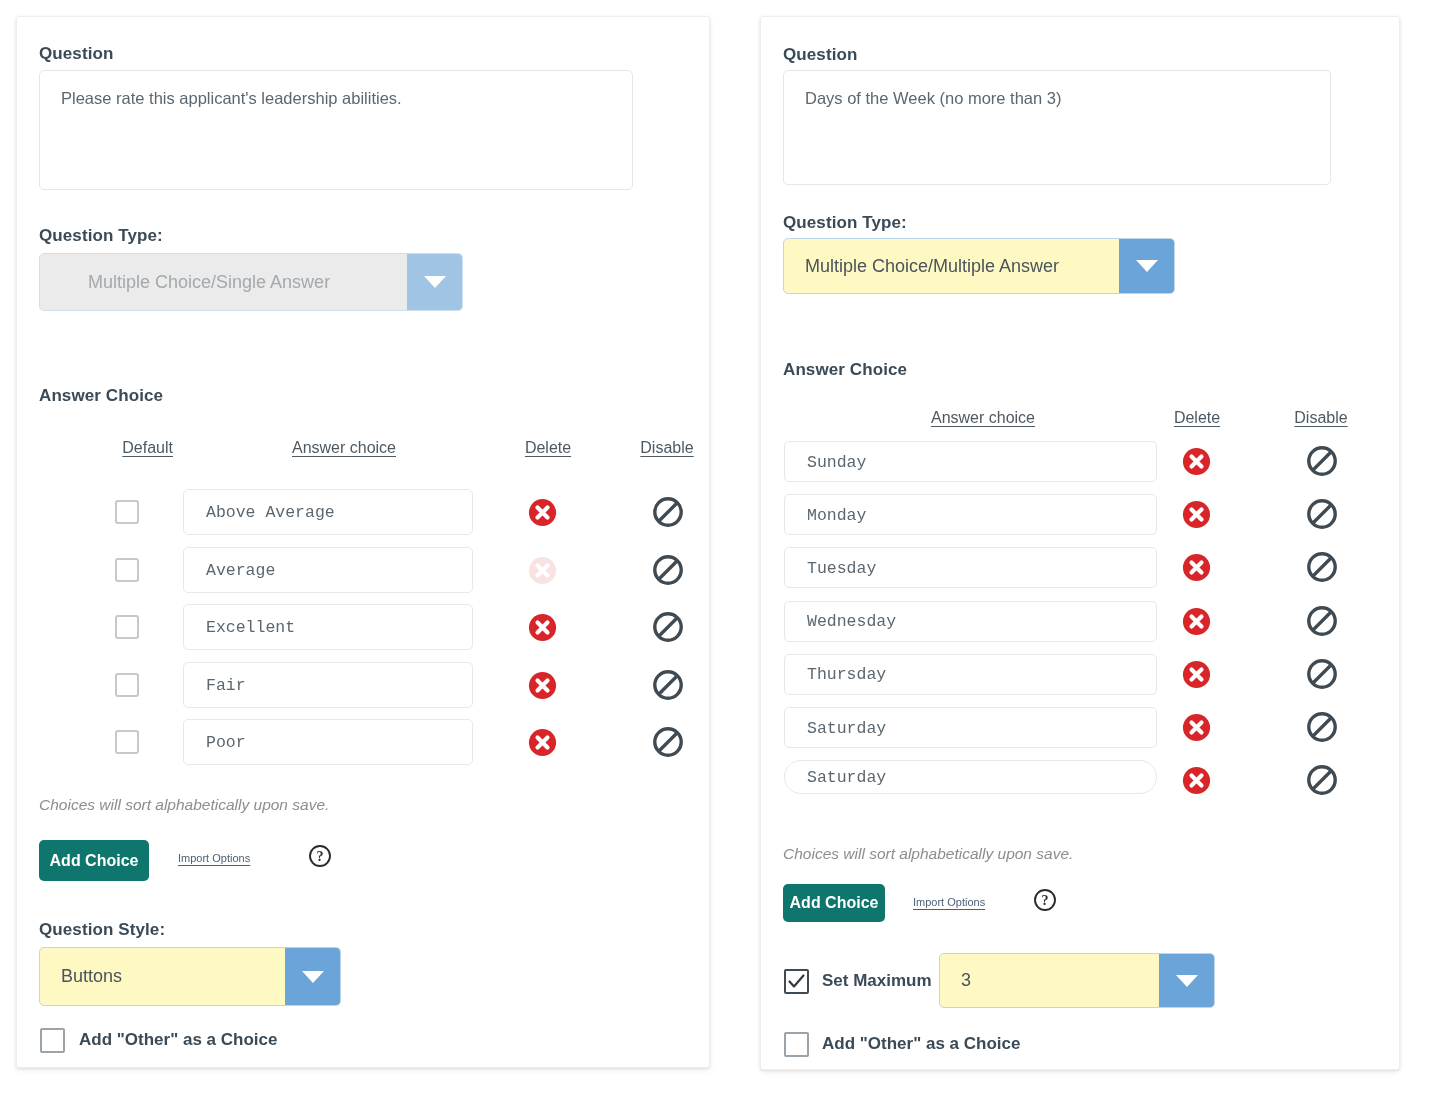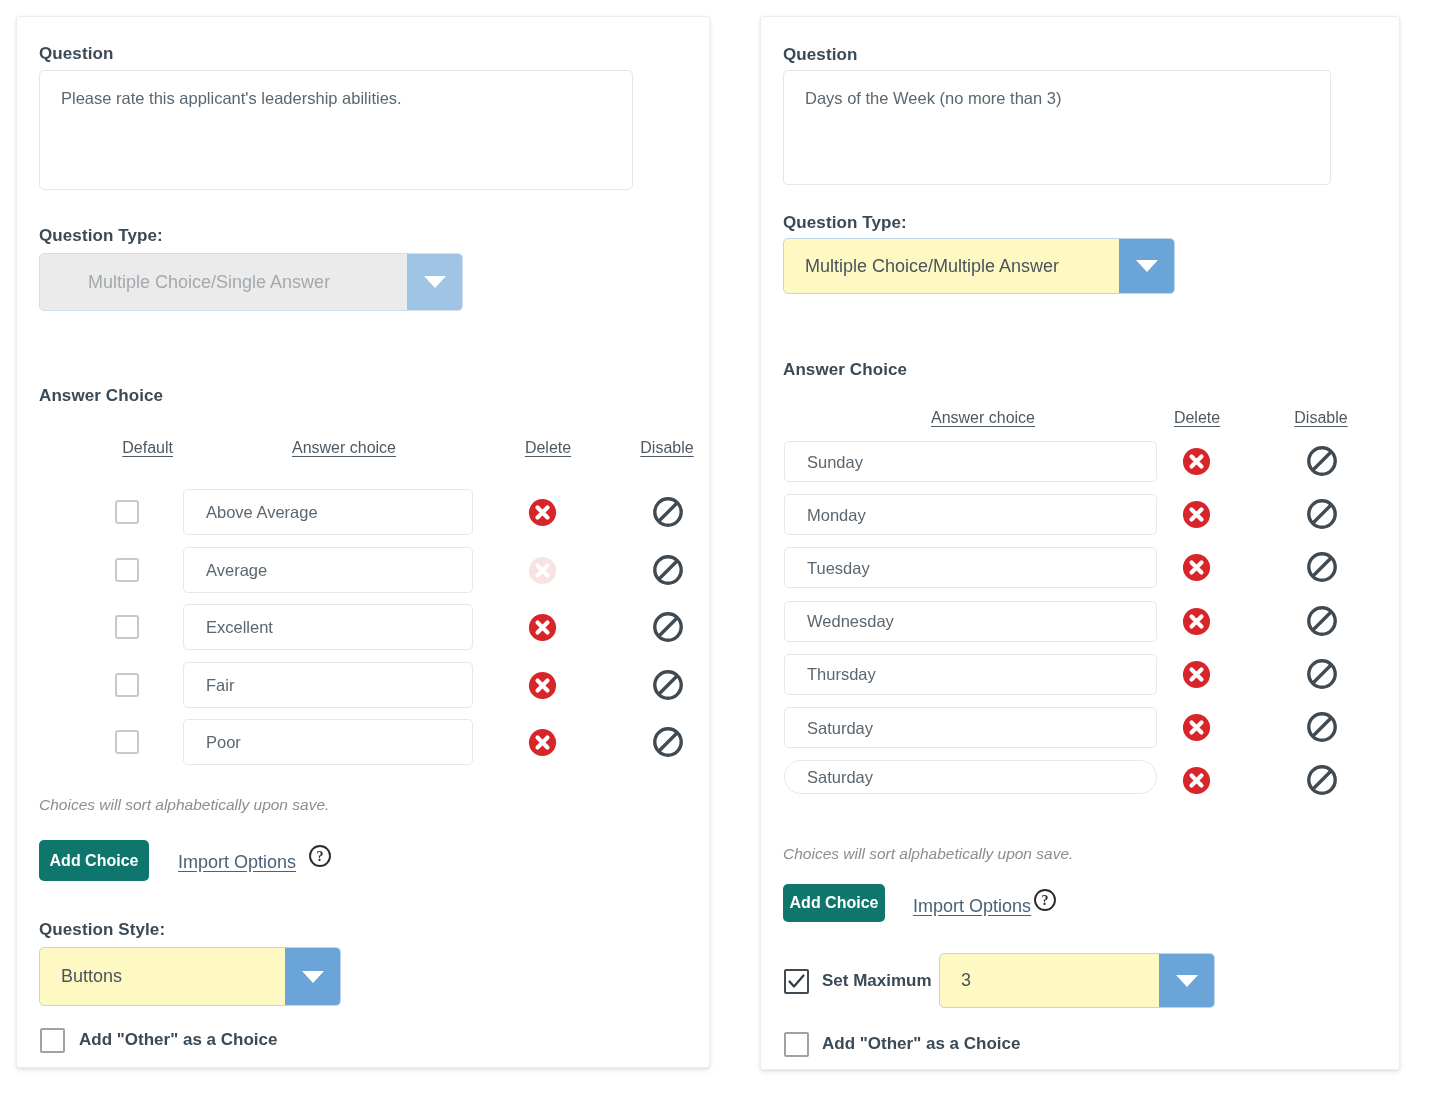--- a/index.html
+++ b/index.html
@@ -121,20 +121,21 @@
     white-space: nowrap;
   }
 
   
   .ans-input {
     position: absolute;
     box-sizing: border-box;
     background: #ffffff;
     border: 1px solid #e6e8eb;
     border-radius: 5px;
+    font-family: Liberation Mono, monospace;
   }
   .ans-input .av {
     position: absolute;
     left: 22px;
     top: 50%;
     transform: translateY(-50%);
     font-size: 16.5px;
     color: #5b6770;
     white-space: nowrap;
   }
@@ -179,21 +180,21 @@
     font-size: 16px;
     font-family: "Liberation Sans", sans-serif;
     cursor: pointer;
     display: flex;
     align-items: center;
     justify-content: center;
     padding: 0;
   }
   .link-import {
     position: absolute;
-    font-size: 18px;
+    font-size: 11px;
     color: #4a6277;
     text-decoration: underline;
     text-underline-offset: 3px;
     cursor: pointer;
     white-space: nowrap;
   }
 
   .chk-label {
     position: absolute;
     font-weight: bold;

